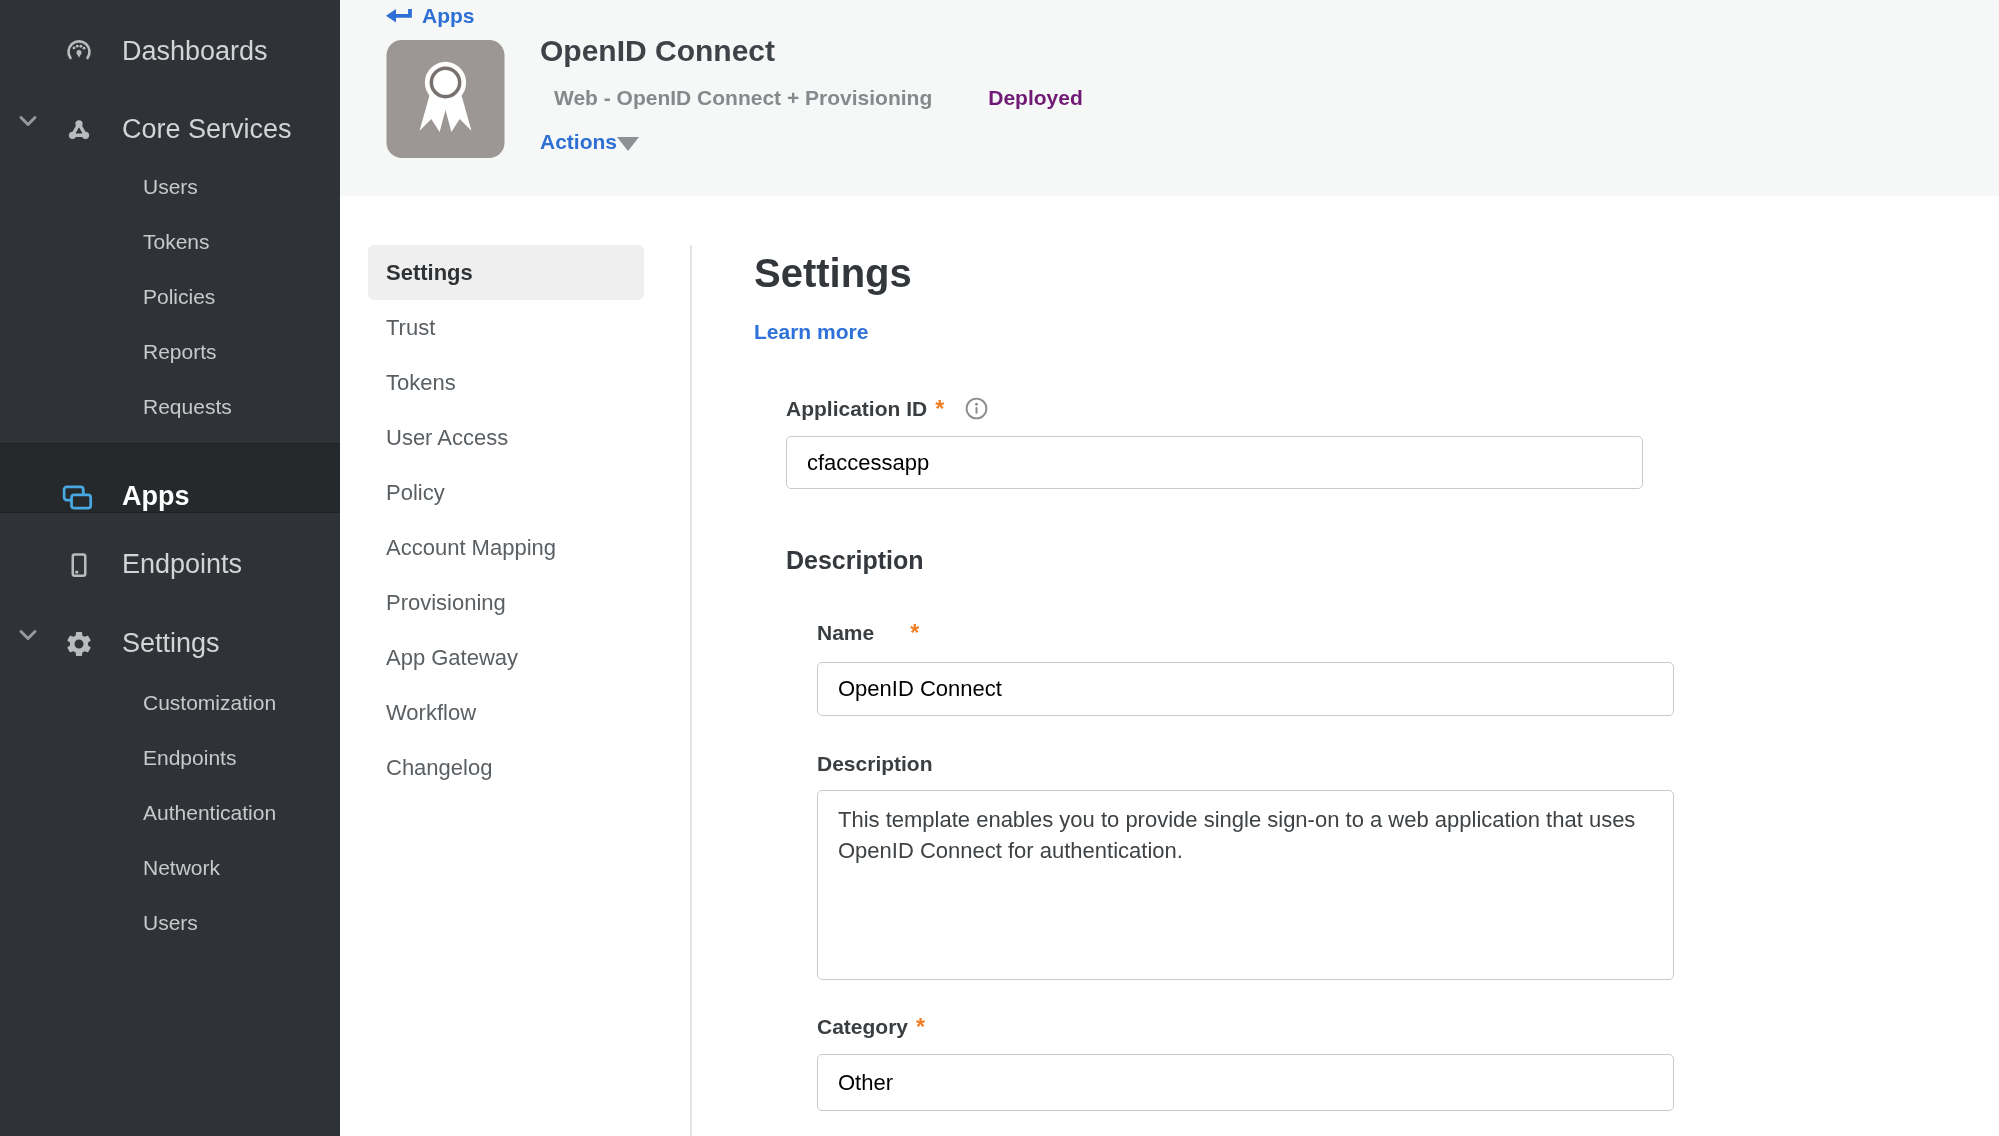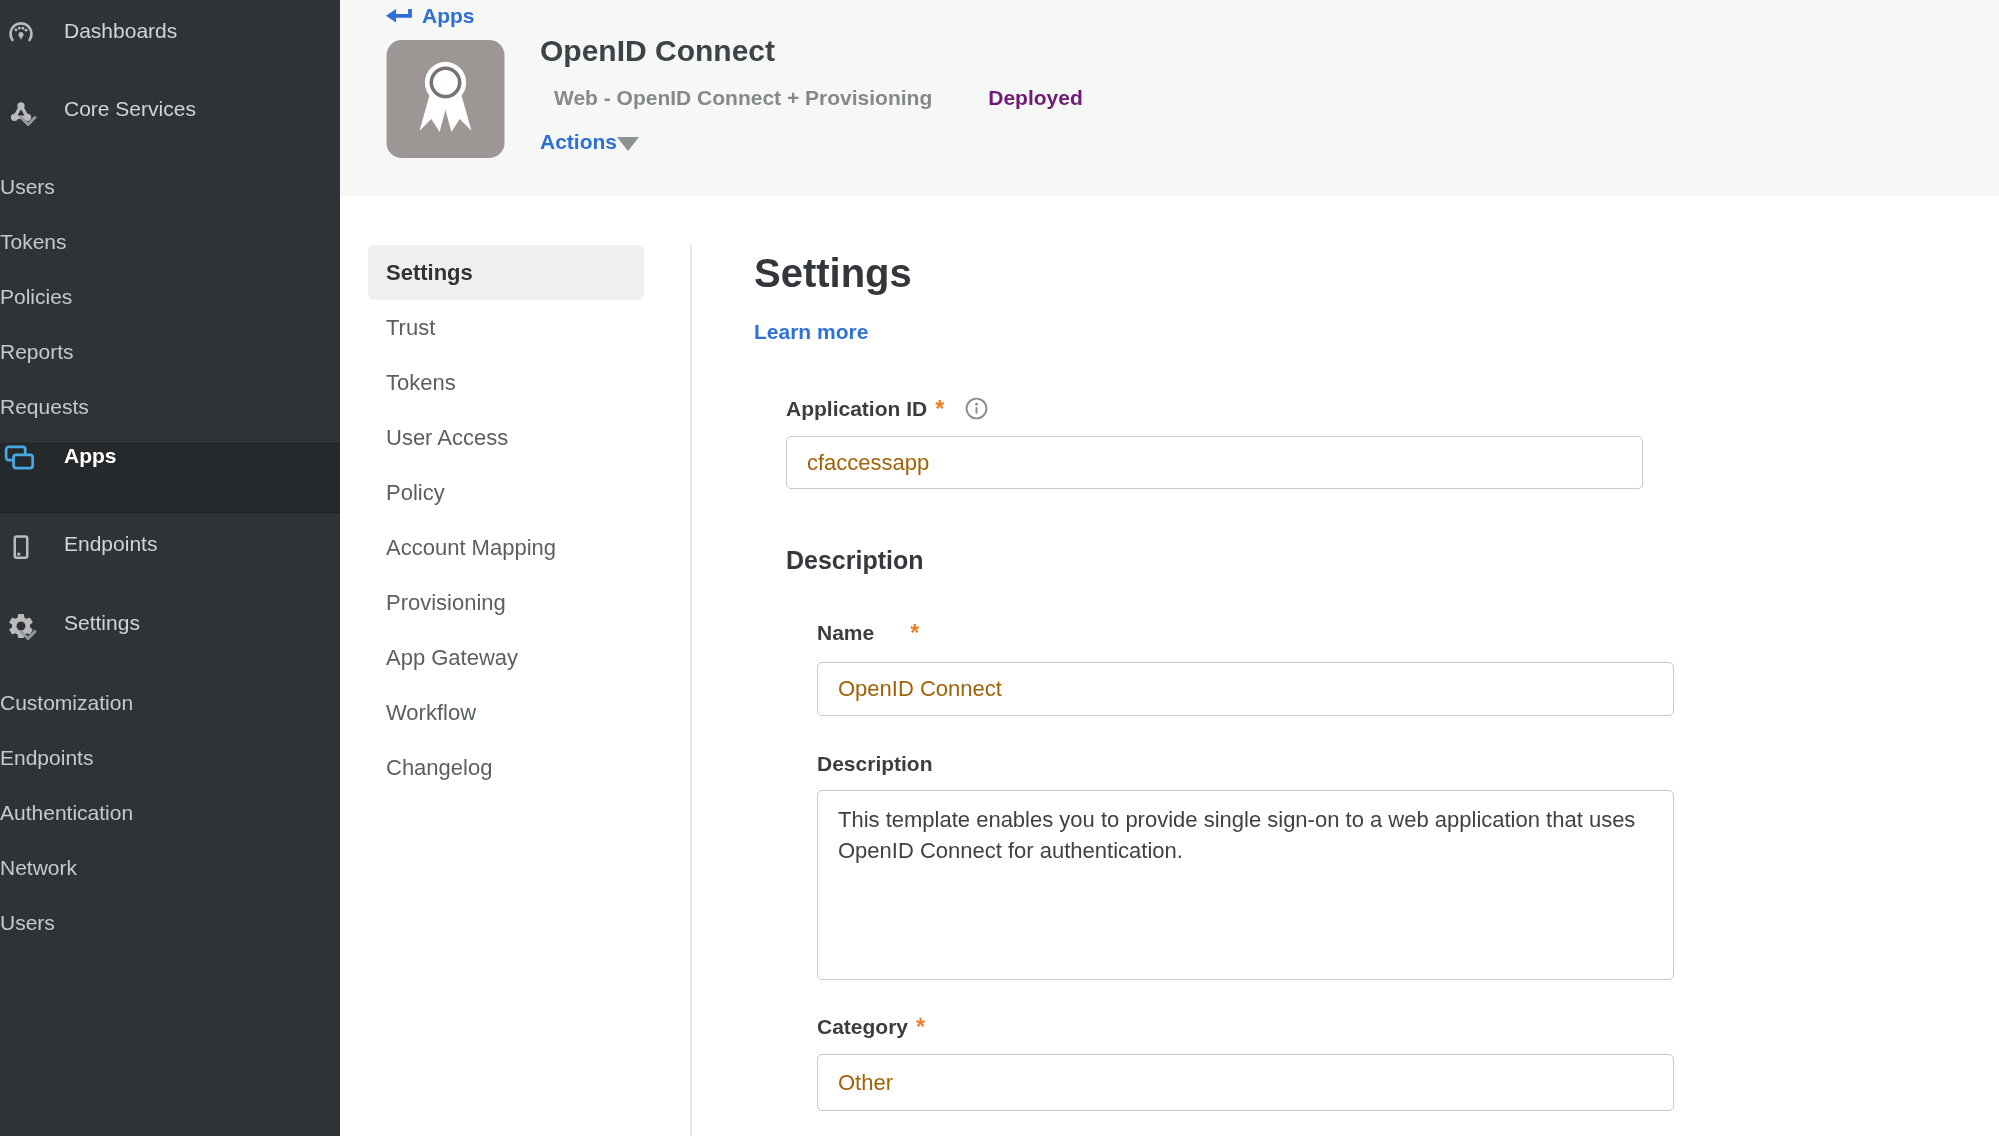--- a/index.html
+++ b/index.html
@@ -8,31 +8,31 @@
     font-family:"Liberation Sans",sans-serif;
     background:#ffffff;display:flex;
     -webkit-font-smoothing:antialiased;
   }
   
   .sidebar{
     width:340px;min-width:340px;height:1136px;
     background:#2f3337;color:#d2d4d5;position:relative;
   }
   .srow{
-    position:relative;display:flex;align-items:flex-start;
-    height:48px;font-size:21px;color:#d2d4d5;cursor:pointer;
+    position:relative;display:flex;align-items:flex-end;
+    padding-left:58px;height:48px;font-size:27px;color:#d2d4d5;cursor:pointer;
   }
   .srow .icon{width:42px;margin-right:22px;display:flex;justify-content:center;align-items:center;}
   .chev{position:absolute;left:18px;top:50%;transform:translateY(-50%);display:flex;}
   #row-dash{margin-top:19px;}
   #row-core{margin-top:30px;}
   .side-sub{list-style:none;margin:14px 0 0 0;padding:0;}
   .side-sub li{
     height:55px;display:flex;align-items:center;
-    font-size:21px;color:#c7c9cb;cursor:pointer;
+    padding-left:143px;font-size:21px;color:#c7c9cb;cursor:pointer;
   }
   #row-apps{
     margin-top:9px;height:70px;box-sizing:border-box;
     background:#26292b;border-top:1px solid #1f2224;border-bottom:1px solid #1f2224;
     font-weight:bold;color:#ffffff;
   }
   #row-endpoints{margin-top:19px;}
   #row-settings{margin-top:31px;}
   #sub-settings{margin-top:16px;}
   
@@ -70,21 +70,21 @@
   .learn{display:inline-block;margin-top:24px;font-size:21px;font-weight:bold;color:#2e71d8;text-decoration:none;cursor:pointer;}
   .lvl1{margin-left:32px;}
   .lvl2{margin-left:63px;}
   .label-row{display:flex;align-items:center;}
   .flabel{font-size:21px;font-weight:bold;color:#3a3e41;}
   .req{color:#f07d23;font-size:23px;font-weight:bold;margin-left:8px;line-height:18px;}
   .info{margin-left:19px;display:flex;cursor:pointer;}
   .tinput{
     display:block;box-sizing:border-box;width:857px;height:53px;
     border:1px solid #c9cacb;border-radius:5px;background:#fff;
-    font-family:inherit;font-size:22px;color:#a16207;padding:0 20px;outline:none;
+    font-family:inherit;font-size:22px;color:#000000;padding:0 20px;outline:none;
   }
   .mt-label1{margin-top:51px;}
   .mt-input1{margin-top:14px;}
   .form h2{margin:57px 0 0 0;font-size:25px;color:#35393d;}
   .mt-name{margin-top:46px;gap:28px;}
   .mt-input2{margin-top:17px;height:54px;}
   .mt-desc{margin-top:36px;}
   .tarea{
     display:block;box-sizing:border-box;width:857px;height:190px;margin-top:14px;
     border:1px solid #c9cacb;border-radius:5px;background:#fff;resize:none;

